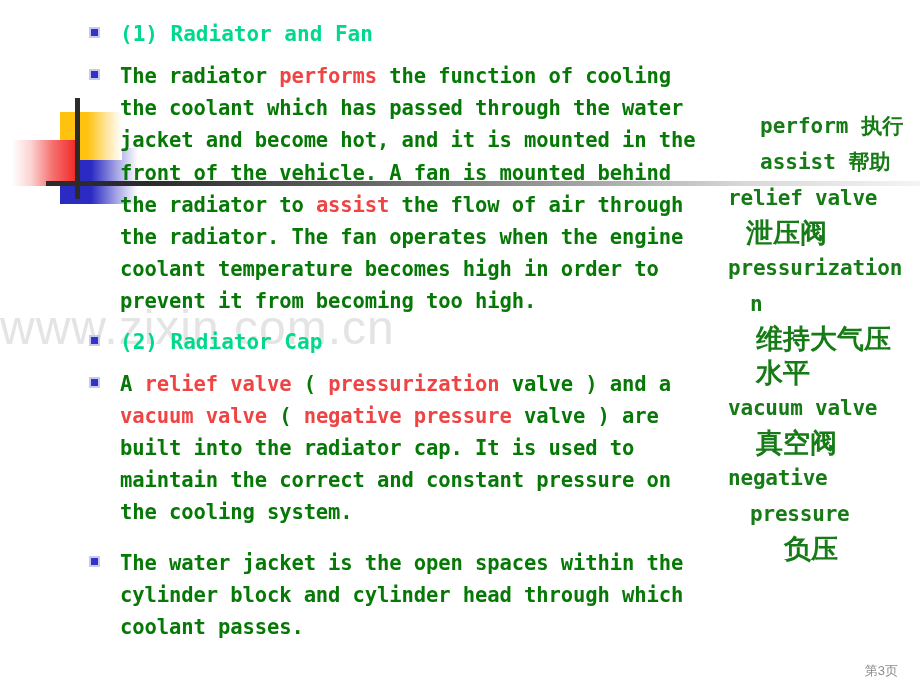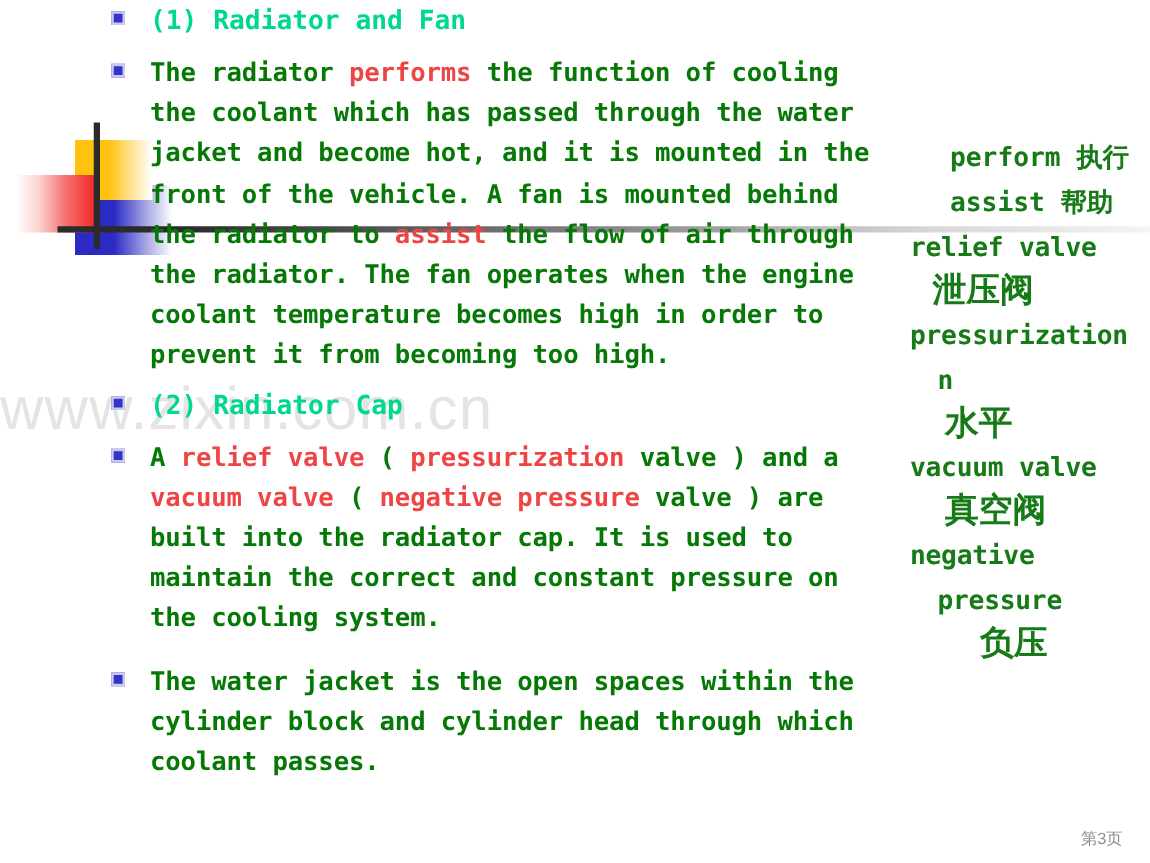--- a/index.html
+++ b/index.html
@@ -54,21 +54,21 @@
     color: #e4e4e4;
     letter-spacing: 1px;
     z-index: 7;
     white-space: nowrap;
     user-select: none;
   }
 
   
   #body-column {
     position: absolute;
-    left: 84px; top: 0;
+    left: 84px; top: 18px;
     width: 632px;
     z-index: 9;
   }
   .bullet-block {
     position: relative;
     padding-left: 36px;
   }
   .bullet-mark {
     position: absolute;
     left: 5px; top: 9px;
@@ -193,20 +193,21 @@
 
     <div class="gl-mix">perform 执行</div>
 
     <div class="gl-mix">assist 帮助</div>
 
     <div class="gl-en">relief valve</div>
     <div class="gl-cn">泄压阀</div>
 
     <div class="gl-en">pressurization</div>
     <div class="gl-en i2">n</div>
+    <div class="gl-cn c2">维持大气压</div>
     <div class="gl-cn c2">水平</div>
 
     <div class="gl-en">vacuum valve</div>
     <div class="gl-cn c2">真空阀</div>
 
     <div class="gl-en">negative</div>
     <div class="gl-en i2">pressure</div>
     <div class="gl-cn c3">负压</div>
 
   </div>

